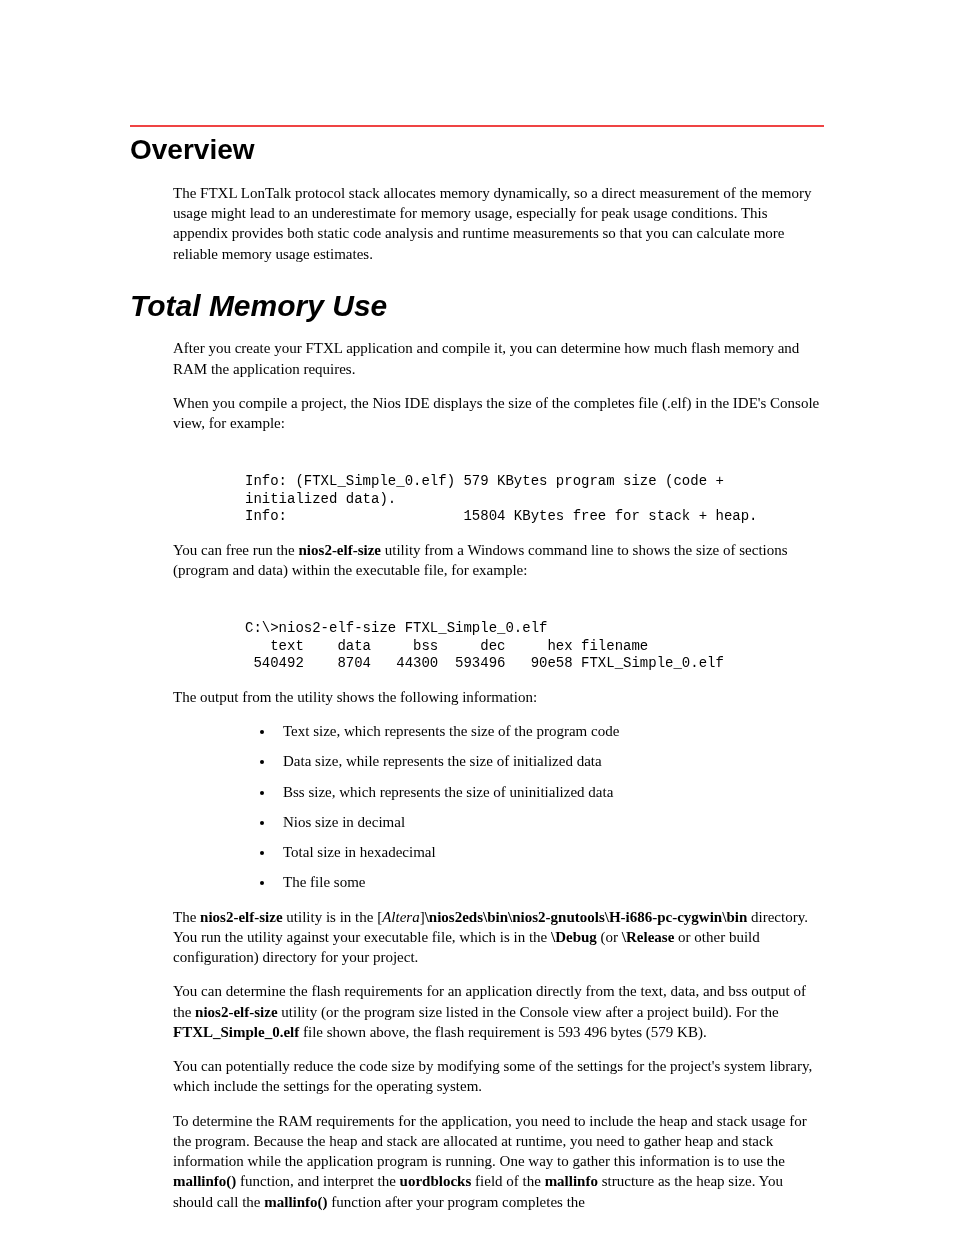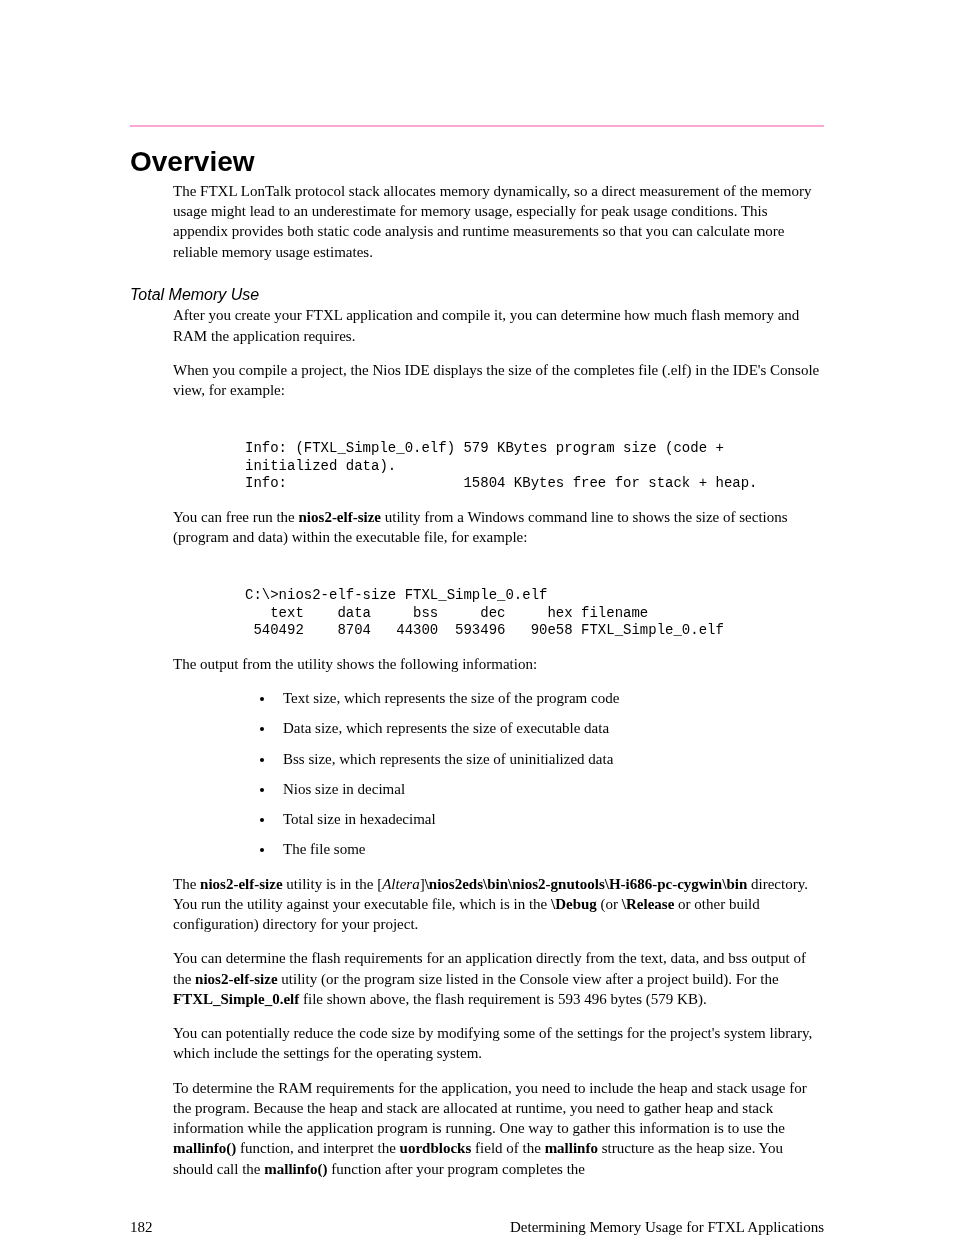--- a/index.html
+++ b/index.html
@@ -14,30 +14,31 @@
       margin: 0 auto;
       padding: 125px 130px 60px 130px;
       color: #000;
       font-size: 15px;
       line-height: 1.35;
     }
     h1 {
       font-family: Arial, Helvetica, sans-serif;
       font-weight: bold;
       font-size: 28px;
-      border-top: 2px solid #f9a8d4;
-      padding-top: 16px;
+      border-top: 2px solid #ef4444;
+      padding-top: 4px;
+      margin-bottom: 14px;
     }
     h2 {
       font-family: Arial, Helvetica, sans-serif;
-      font-weight: normal;
+      font-weight: bold;
       font-style: italic;
-      font-size: 16px;
+      font-size: 30px;
       margin-top: 22px;
-      margin-bottom: 0;
+      margin-bottom: 12px;
     }
     .body-text {
       margin-left: 43px;
       margin-bottom: 14px;
     }
     pre {
       font-family: 'Courier New', Courier, monospace;
       font-size: 14px;
       margin-left: 115px;
       margin-bottom: 14px;
@@ -82,21 +83,21 @@
 <p class="body-text"><span>You can free run the </span><span class="bold">nios2-elf-size</span><span> utility from a Windows command line to shows the size of sections (program and data) within the executable file, for example:</span></p>
 
 <pre>C:\&gt;nios2-elf-size FTXL_Simple_0.elf
    text    data     bss     dec     hex filename
  540492    8704   44300  593496   90e58 FTXL_Simple_0.elf</pre>
 
 <p class="body-text">The output from the utility shows the following information:</p>
 
 <ul>
   <li>Text size, which represents the size of the program code</li>
-  <li>Data size, which represents the size of executable data</li>
+  <li>Data size, while represents the size of initialized data</li>
   <li>Bss size, which represents the size of uninitialized data</li>
   <li>Nios size in decimal</li>
   <li>Total size in hexadecimal</li>
   <li>The file some</li>
 </ul>
 
 <p class="body-text"><span>The </span><span class="bold">nios2-elf-size</span><span> utility is in the [</span><span class="italic">Altera</span><span>]</span><span class="bold">\nios2eds\bin\nios2-gnutools\H-i686-pc-cygwin\bin</span><span> directory.  You run the utility against your executable file, which is in the </span><span class="bold">\Debug</span><span> (or </span><span class="bold">\Release</span><span> or other build configuration) directory for your project.</span></p>
 
 <p class="body-text"><span>You can determine the flash requirements for an application directly from the text, data, and bss output of the </span><span class="bold">nios2-elf-size</span><span> utility (or the program size listed in the Console view after a project build).  For the </span><span class="bold">FTXL_Simple_0.elf</span><span> file shown above, the flash requirement is 593 496 bytes (579 KB).</span></p>
 

